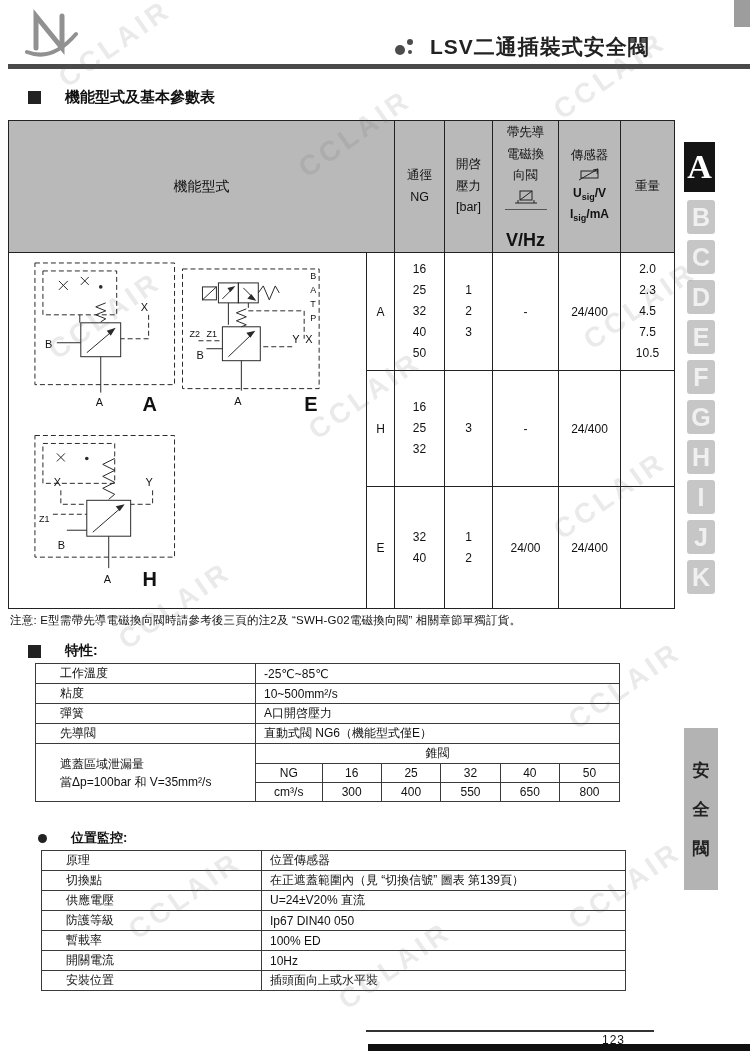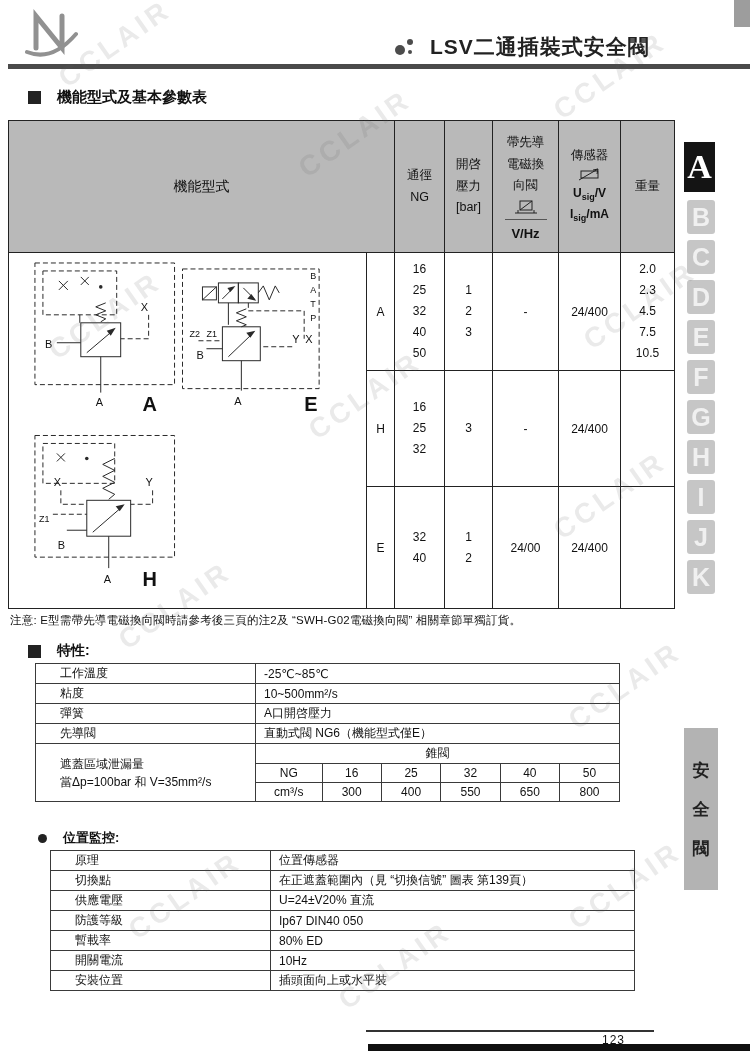--- a/index.html
+++ b/index.html
@@ -16,21 +16,21 @@
   .corner-block{position:absolute;right:0;top:0;width:16px;height:27px;background:#9d9d9d}
   .title-wrap{position:absolute;top:33px;left:394px;display:flex;align-items:center;gap:12px}
   .title-dots{position:relative;width:24px;height:24px}
   .title-dots .d1{position:absolute;left:1px;top:10px;width:10px;height:10px;border-radius:50%;background:#4c4c4c}
   .title-dots .d2{position:absolute;left:13px;top:4px;width:6px;height:6px;border-radius:50%;background:#4c4c4c}
   .title-dots .d3{position:absolute;left:14px;top:15px;width:4px;height:4px;border-radius:50%;background:#4c4c4c}
   .page-title{font-size:21px;font-weight:bold;letter-spacing:1px;color:#222}
   .header-rule{position:absolute;left:8px;width:742px;top:64px;height:5px;background:#4a4a4a}
 
   
-  .section-head{position:absolute;display:flex;align-items:center;gap:16px;font-weight:bold;color:#111}
+  .section-head{position:absolute;display:flex;align-items:center;gap:24px;font-weight:bold;color:#111}
   .sq{width:13px;height:13px;background:#222;flex:0 0 auto}
   .bullet{width:9px;height:9px;border-radius:50%;background:#222;flex:0 0 auto}
   #params-head{left:28px;top:88px;font-size:15px}
   #specs-head{left:28px;top:642px;font-size:14px}
   #monitor-head{left:38px;top:829px;font-size:13px}
 
   
   .main-table{position:absolute;left:8px;top:120px;border-collapse:collapse;table-layout:fixed;background:transparent}
   .main-table th,.main-table td{border:1px solid #222;text-align:center;vertical-align:middle;padding:0;font-size:12px}
   .main-table th{background:#b9b9b9;font-weight:normal;font-size:12.5px;color:#111}
@@ -42,33 +42,33 @@
   tr.r2{height:122px}
   .fn-letter{font-size:15px}
   .diagram-cell{position:relative;background:#fff}
   .diagram-svg{display:block;width:100%;height:100%}
   .diagram-svg .ln{stroke:#2a2a2a;fill:none;stroke-width:1}
   .diagram-svg .dash{stroke-dasharray:5 3}
   .diagram-svg text{font-size:11px;fill:#111}
   .diagram-svg .tiny{font-size:9px}
   .diagram-svg .biglab{font-size:20px;font-weight:bold}
   .mini-icon{display:block;margin:3px auto}
-  .vhz{display:inline-block;border-top:1px solid #555;padding-top:6px;margin-top:2px;font-weight:bold;font-size:13px;min-width:42px}
+  .vhz{display:inline-block;border-top:1px solid #555;padding-top:20px;margin-top:2px;font-weight:bold;font-size:18px;min-width:42px}
   .sigline{font-weight:bold;font-size:12px;line-height:1.5}
   .sigline sub{font-size:9px}
 
   .note{position:absolute;left:10px;top:613px;font-size:11.5px;color:#111;letter-spacing:0.2px}
 
   
   .kv-table{position:absolute;border-collapse:collapse;table-layout:fixed;width:585px;background:transparent}
   .kv-table td{border:1px solid #3a3a3a;font-size:12px;vertical-align:middle;padding:1px 8px;color:#111}
   .kv-table td.lbl{width:220px;padding-left:24px}
   .kv-table tr{height:19px}
   #specs-table{left:35px;top:663px}
-  #monitor-table{left:50px;top:850px}
+  #monitor-table{left:41px;top:850px}
   #monitor-table tr{height:19.5px}
   .leak-lbl div{line-height:1.5}
   .leak-cell{padding:0 !important}
   .leak-table{border-collapse:collapse;width:100%;table-layout:fixed}
   .leak-table td{border:1px solid #3a3a3a;text-align:center;font-size:12px;height:18px;padding:0 2px}
   .leak-table tr:first-child td{border-top:none;border-left:none;border-right:none}
   .leak-table td:first-child{border-left:none}
   .leak-table td:last-child{border-right:none}
   .leak-table tr:last-child td{border-bottom:none}
 
@@ -366,21 +366,21 @@
     <tr>
       <td class="lbl">供應電壓</td>
       <td>U=24±V20%  直流</td>
     </tr>
     <tr>
       <td class="lbl">防護等級</td>
       <td>Ip67 DIN40 050</td>
     </tr>
     <tr>
       <td class="lbl">暫載率</td>
-      <td>80% ED</td>
+      <td>100% ED</td>
     </tr>
     <tr>
       <td class="lbl">開關電流</td>
       <td>10Hz</td>
     </tr>
     <tr>
       <td class="lbl">安裝位置</td>
       <td>插頭面向上或水平裝</td>
     </tr>
   </tbody>

